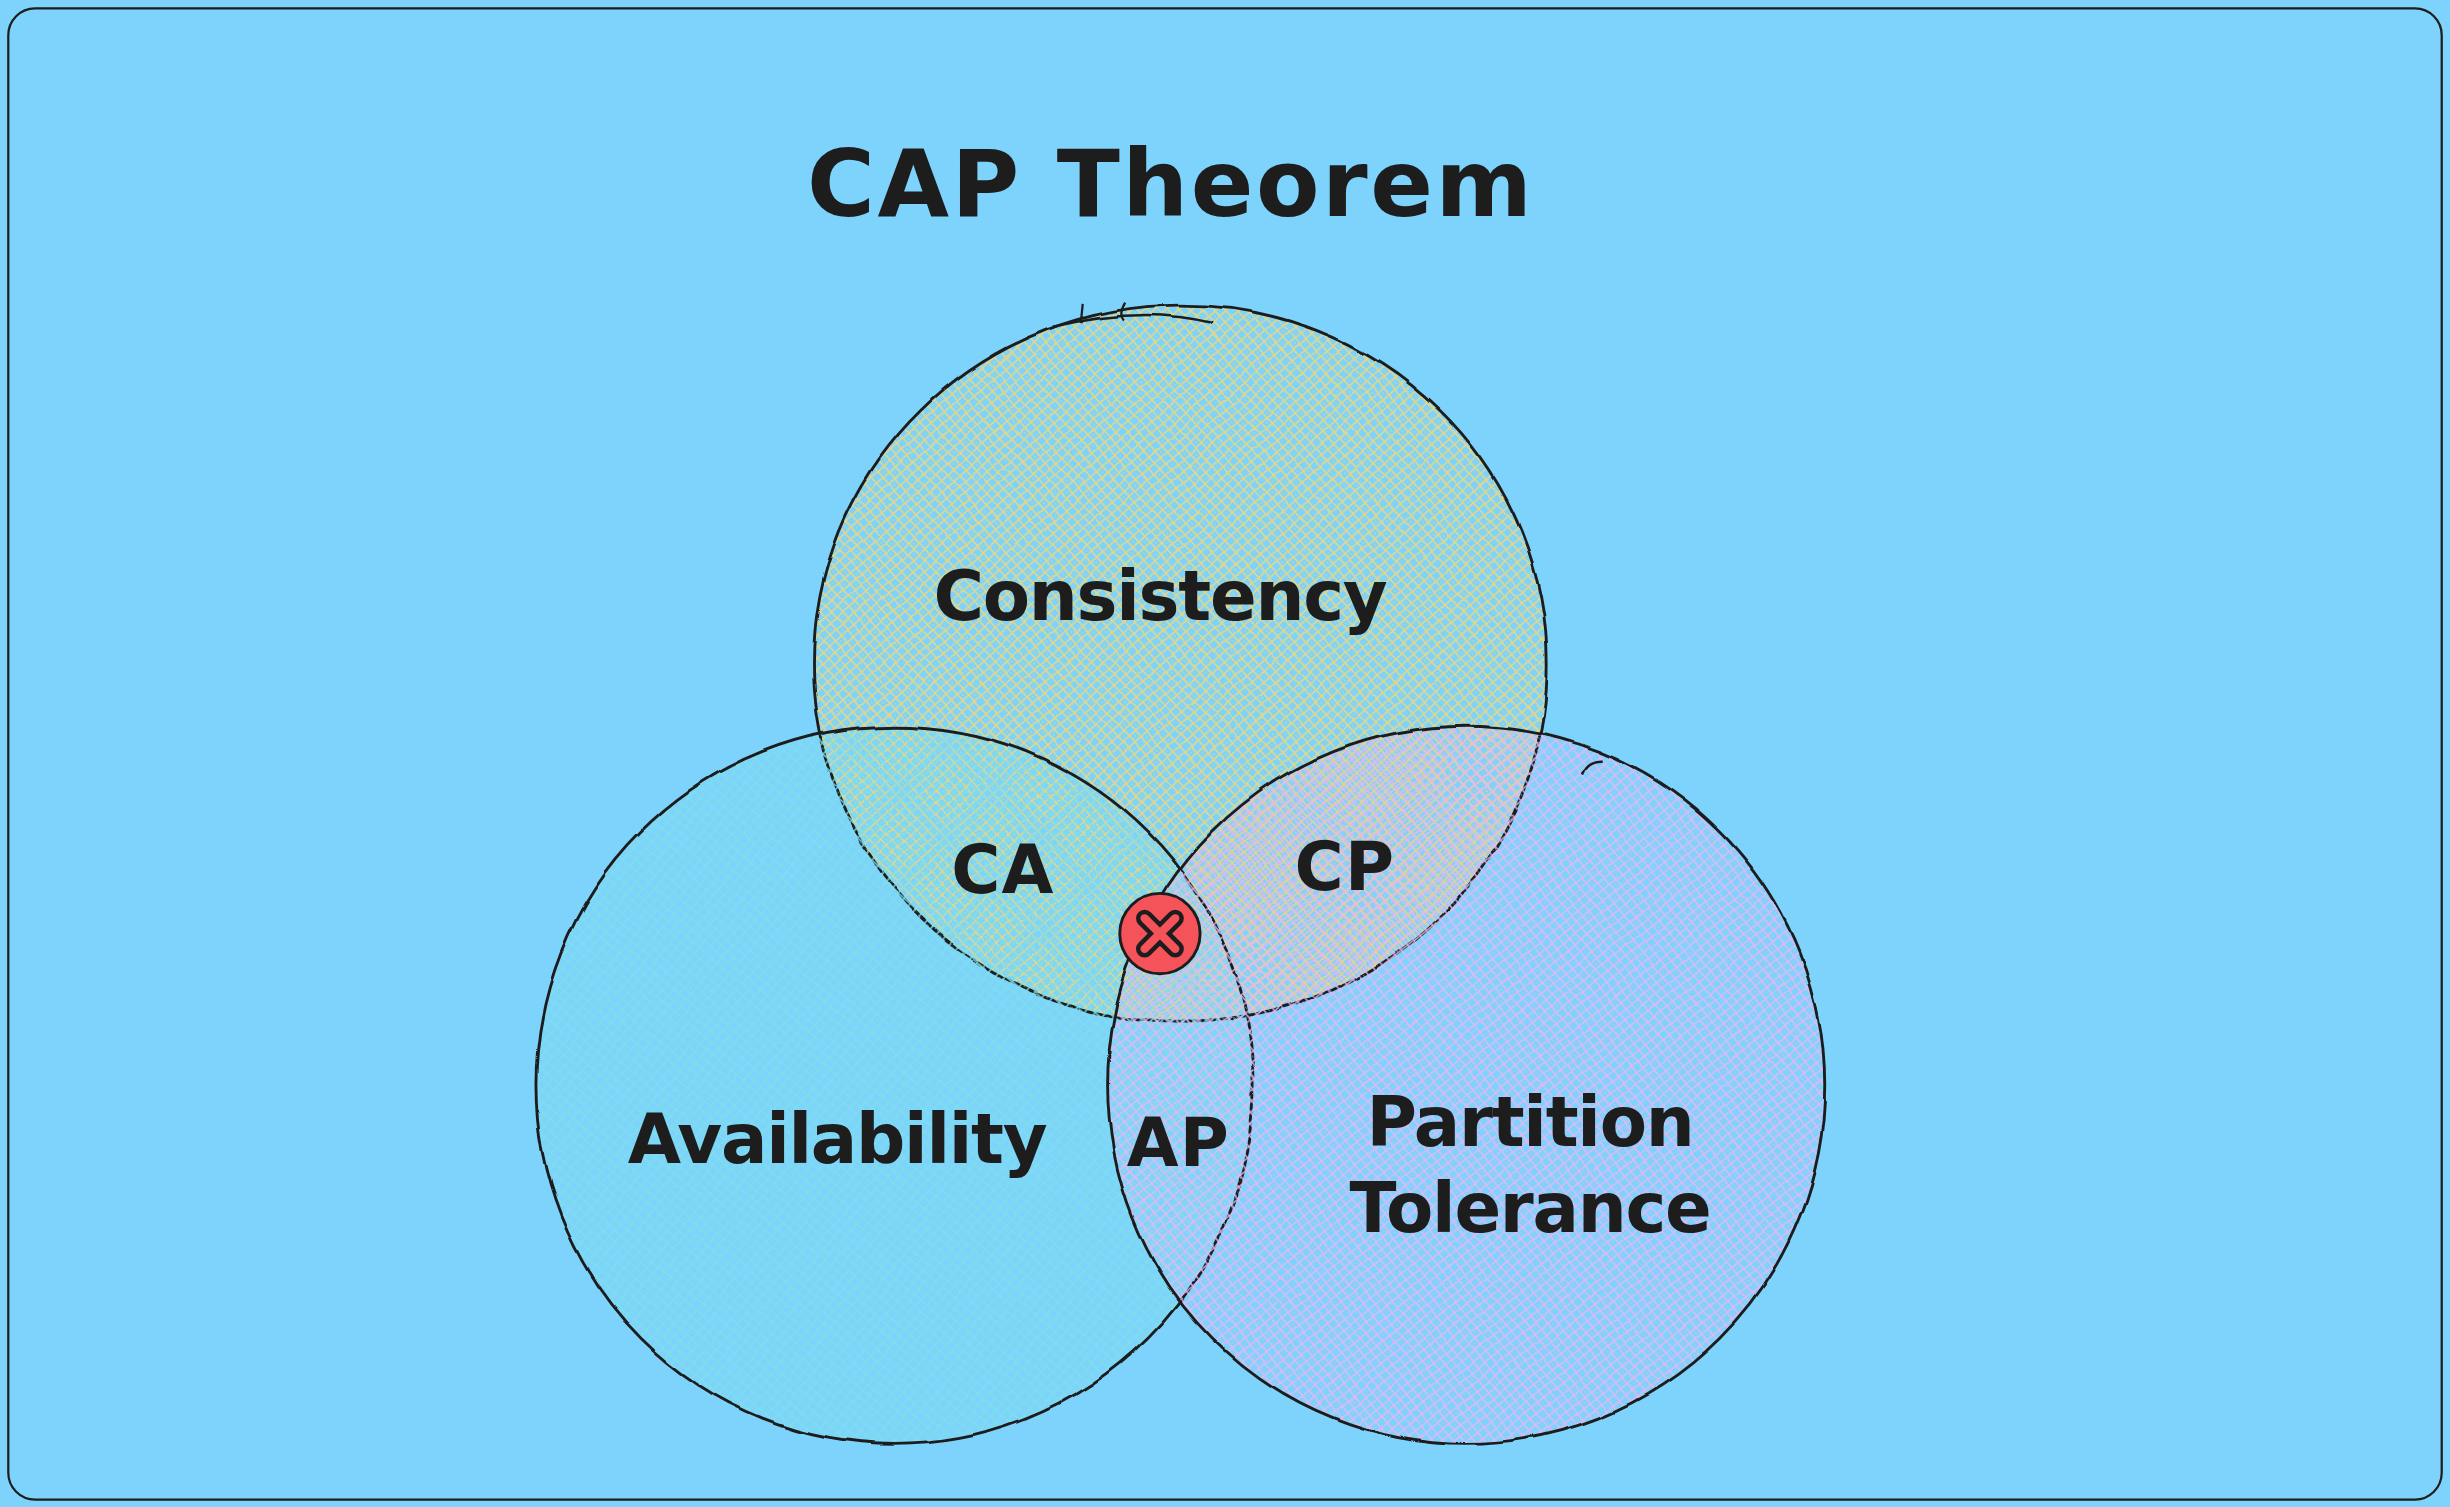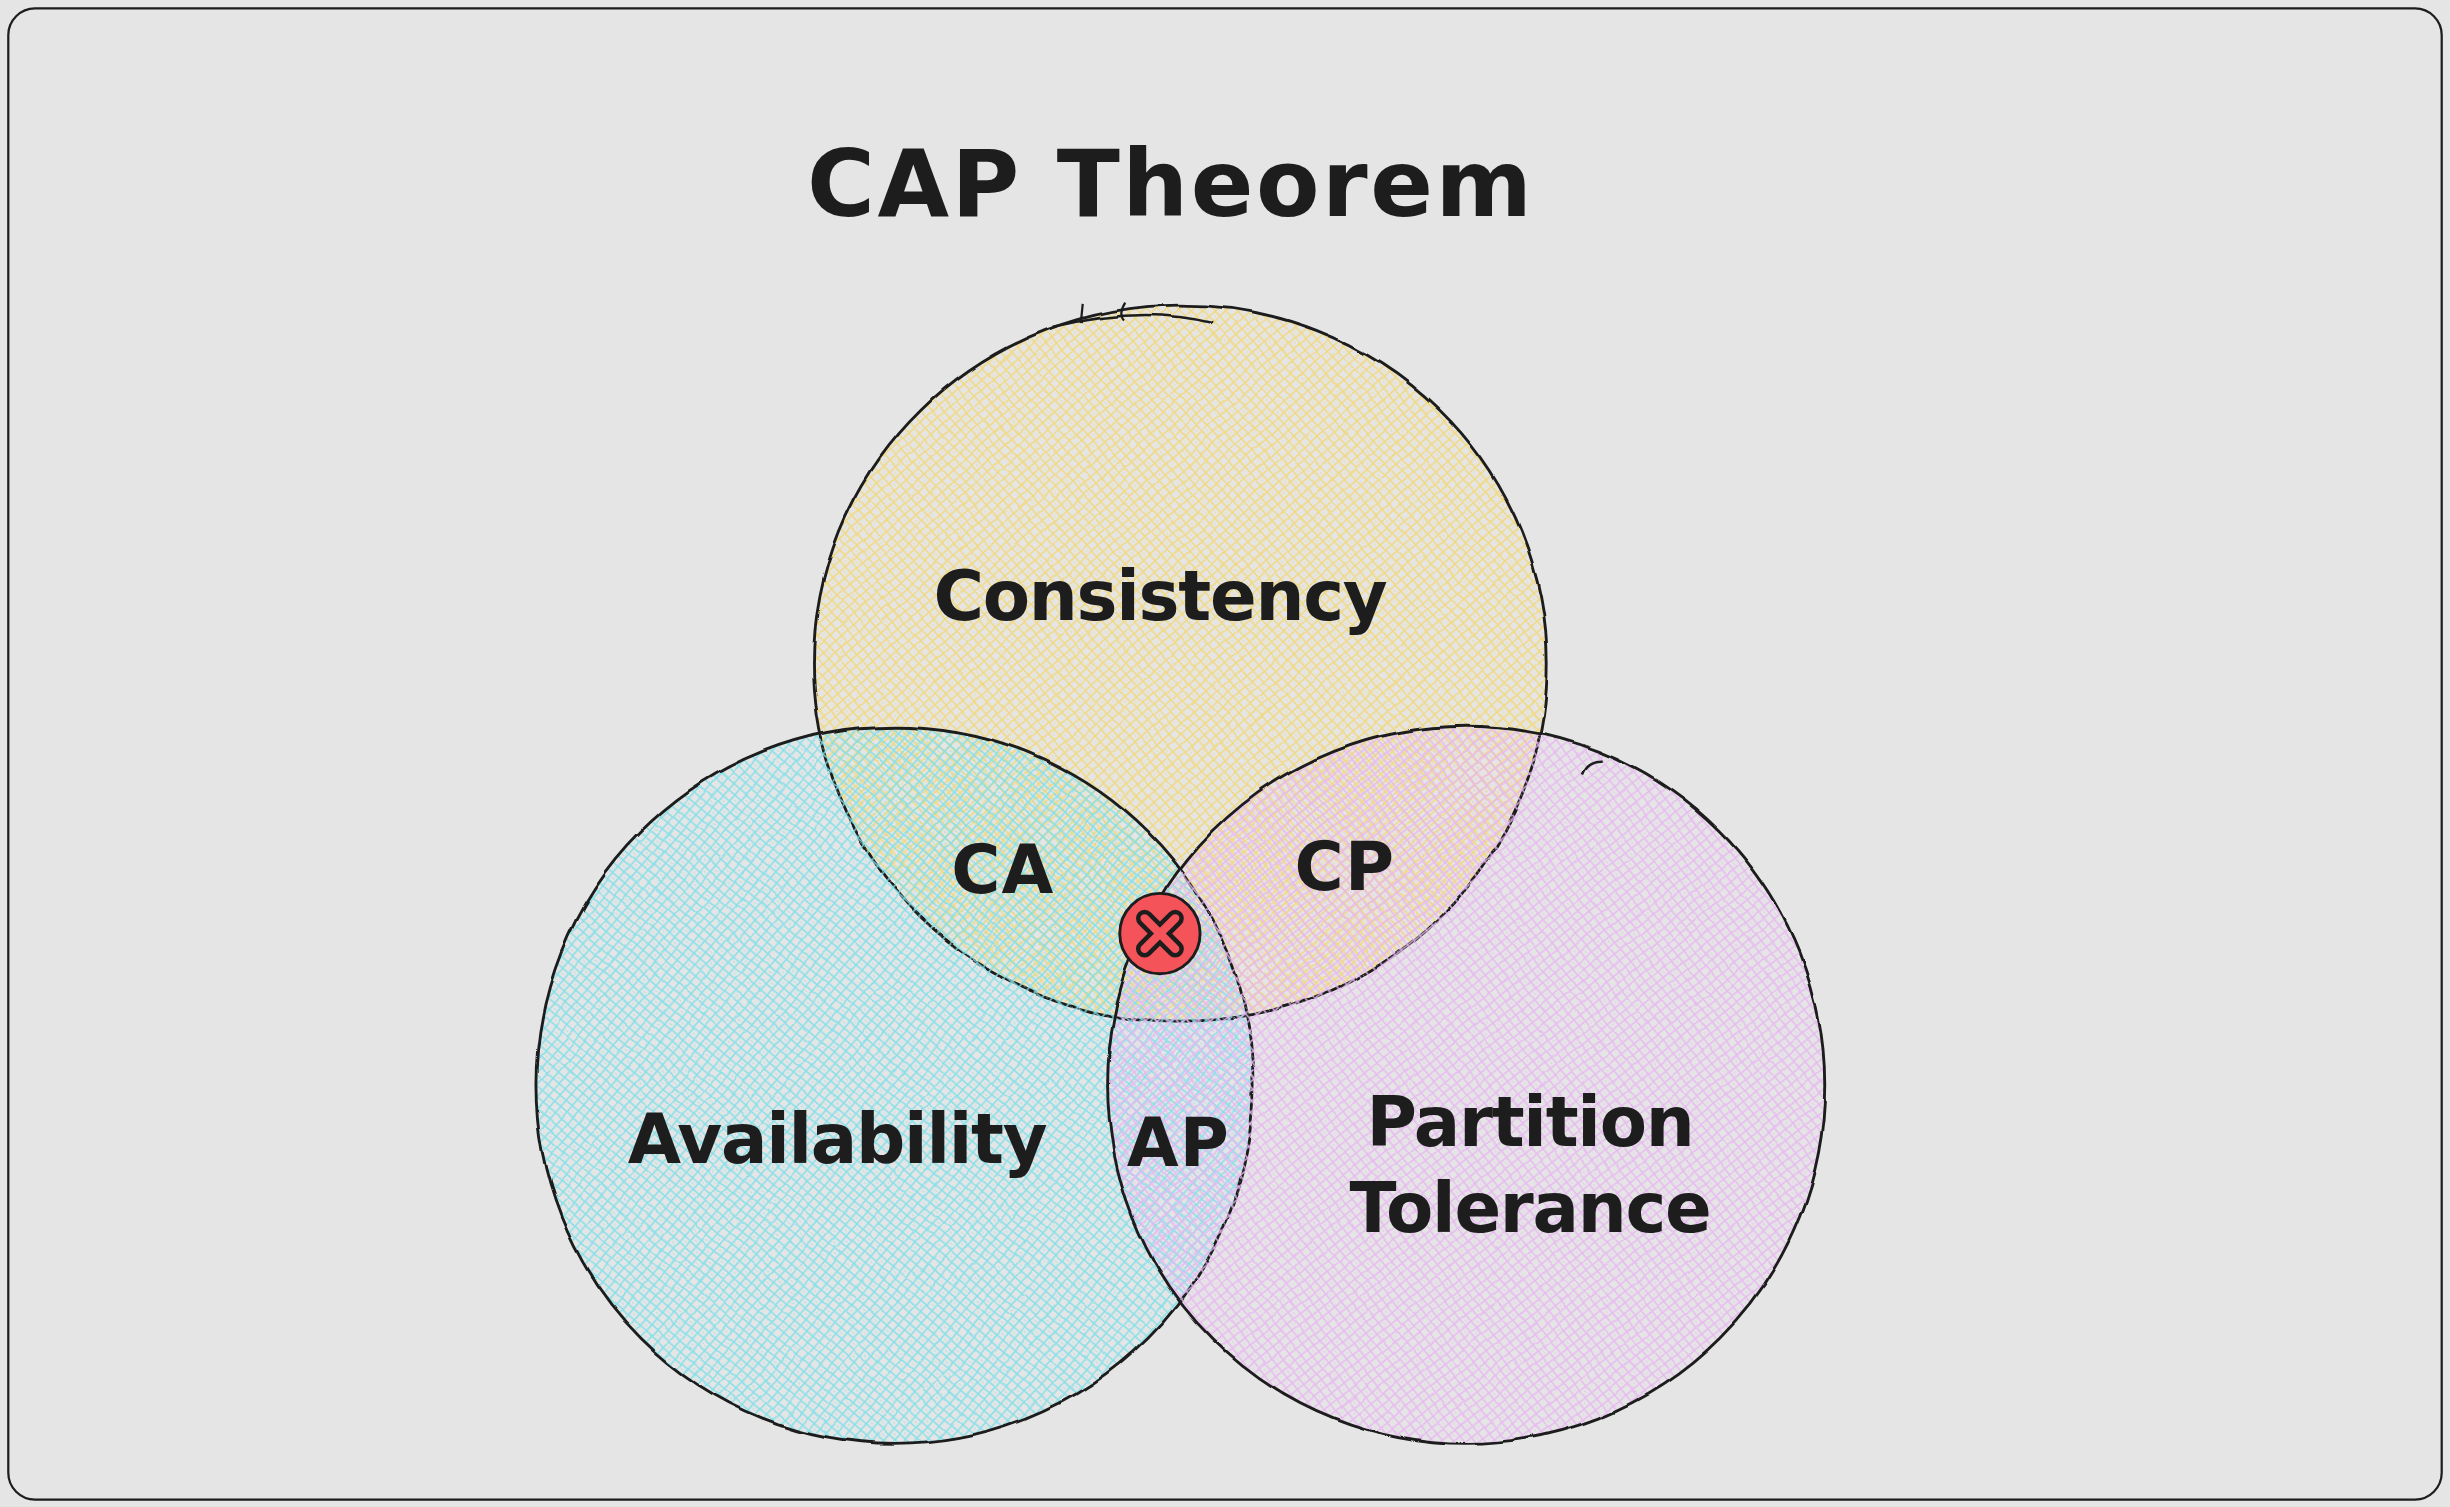--- a/index.html
+++ b/index.html
@@ -1,19 +1,19 @@
 <!DOCTYPE html>
 <html style="font-size:10.2px"><head>
 <meta charset="utf-8">
 <style>
   html,body{margin:0;padding:0;background:#ffffff;}
   .stage{
     position:relative;
     width:2450px;height:1508px;
-    background:#e5e5e5;
+    background:#7dd3fc;
     font-family:"DejaVu Sans", sans-serif;
     overflow:hidden;
   }
   svg.diagram{position:absolute;left:0;top:0;width:2450px;height:1508px;display:block;}
   text{fill:#1d1d1d;}
   .title-text{font-size:145px;font-weight:bold;letter-spacing:4px;}
   .circle-label{font-size:108px;font-weight:bold;letter-spacing:-2px;}
   .region-label{font-size:105px;font-weight:bold;letter-spacing:2px;}
   .shape-stroke{stroke:#1d1d1d;stroke-width:4.5;}
   .flourish{stroke:#1d1d1d;fill:none;}

